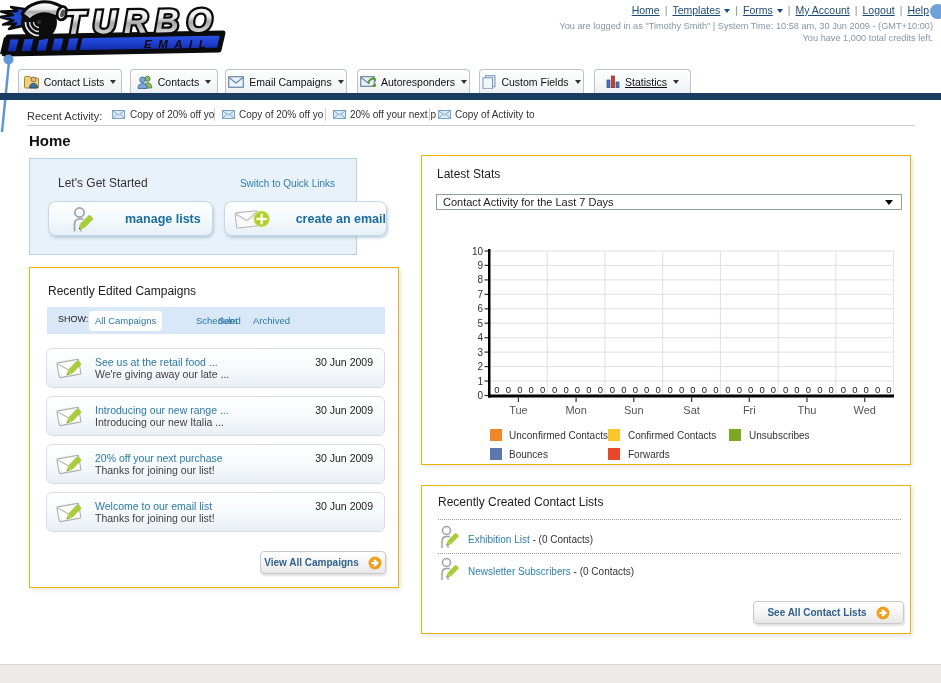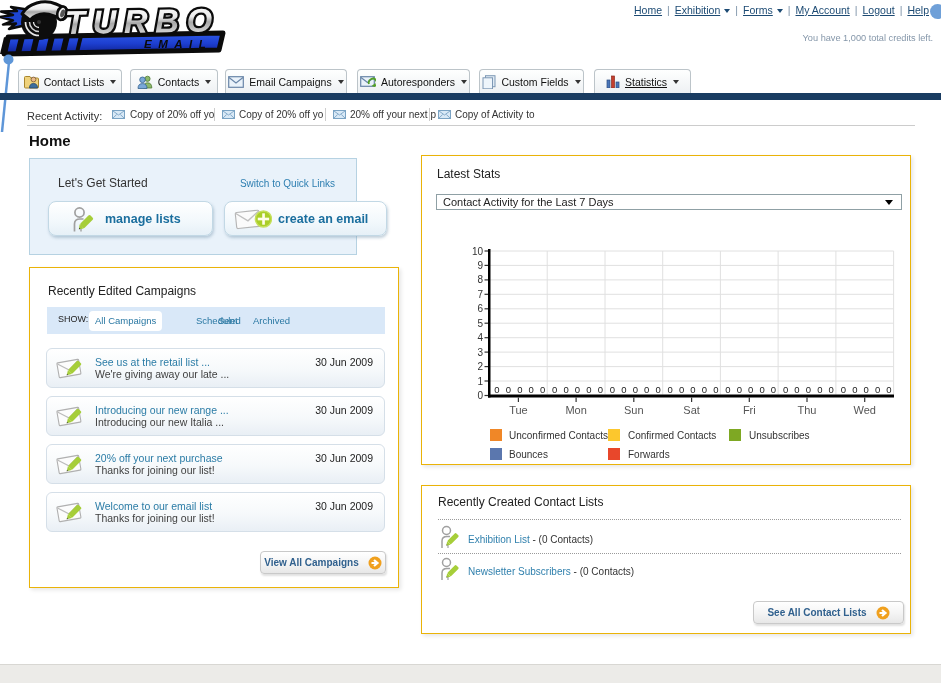--- a/index.html
+++ b/index.html
@@ -24,21 +24,21 @@
 #recentline{position:absolute;left:27px;top:125px;width:888px;height:1px;background:#ccc;}
 .ritem{position:absolute;top:109px;font-size:10px;color:#333;white-space:nowrap;}
 .rsep{position:absolute;top:108px;width:1px;height:13px;background:#ccc;}
 .env{position:absolute;top:110px;width:13px;height:9px;}
 
 #homeh{position:absolute;left:29px;top:132px;font-size:15px;font-weight:bold;color:#111;}
 
 #box1{position:absolute;left:29px;top:158px;width:328px;height:97px;background:#e9f2fa;border:1px solid #b6d2e2;box-sizing:border-box;}
 #lgs{position:absolute;left:28px;top:17px;font-size:12px;color:#333;}
 #switchq{position:absolute;right:21px;top:19px;font-size:10px;color:#2e7fb1;text-decoration:none;}
-.bigbtn{position:absolute;top:42px;height:35px;background:linear-gradient(#ffffff,#f2f8fc 60%,#e6f0f7);border:1px solid #c2d8e5;border-radius:8px;box-shadow:1px 2px 3px rgba(120,150,175,.45);box-sizing:border-box;display:flex;align-items:center;}
+.bigbtn{position:absolute;top:42px;height:35px;background:linear-gradient(#ffffff,#f2f8fc 60%,#e6f0f7);border:1px solid #c2d8e5;border-radius:8px;box-shadow:1px 2px 3px rgba(120,150,175,.45);box-sizing:border-box;display:flex;align-items:center;gap:20px;}
 .bigbtn .txt{font-size:12.5px;font-weight:bold;color:#1a6e9e;white-space:nowrap;}
 
 .panel{position:absolute;background:#fff;border:1px solid #eab308;box-shadow:2px 2px 4px rgba(0,0,0,.10);box-sizing:border-box;}
 #panel2{left:29px;top:267px;width:370px;height:321px;}
 #panel1{left:421px;top:155px;width:490px;height:310px;}
 #panel3{left:421px;top:485px;width:490px;height:149px;}
 .ptitle{position:absolute;font-size:12px;color:#222;}
 
 #showbar{position:absolute;left:17px;top:39px;width:338px;height:27px;background:#d9e8f8;}
 #showbar .lbl{position:absolute;left:11px;top:7px;font-size:9px;color:#222;}
@@ -111,23 +111,24 @@
 
   <text x="67" y="34" font-family="Liberation Sans" font-size="33" font-weight="bold" font-style="italic" fill="url(#chrome)" stroke="#0b0b0b" stroke-width="4.6" paint-order="stroke" letter-spacing="7.5" transform="rotate(-1 67 34)">TURBO</text>
 
   <circle cx="10.5" cy="59.5" r="5" fill="#5e96d8"></circle>
 </svg>
 <svg class="abs" style="left:0;top:60px" width="14" height="76" viewBox="0 0 14 76">
   <line x1="9" y1="2" x2="2" y2="72" stroke="#5e96d8" stroke-width="2.5"></line>
 </svg>
 
 <div id="topnav">
-  <a href="#">Home</a><span class="sep">|</span><a href="#">Exhibition</a><span class="dna"></span><span class="sep">|</span><a href="#">Forms</a><span class="dna"></span><span class="sep">|</span><a href="#">My Account</a><span class="sep">|</span><a href="#">Logout</a><span class="sep">|</span><a href="#">Help</a>
+  <a href="#">Home</a><span class="sep">|</span><a href="#">Templates</a><span class="dna"></span><span class="sep">|</span><a href="#">Forms</a><span class="dna"></span><span class="sep">|</span><a href="#">My Account</a><span class="sep">|</span><a href="#">Logout</a><span class="sep">|</span><a href="#">Help</a>
 </div>
 <div id="bluedot"></div>
+<div id="sub1">You are logged in as "Timothy Smith" | System Time: 10:58 am, 30 Jun 2009 - (GMT+10:00)</div>
 <div id="sub2">You have 1,000 total credits left.</div>
 
 <div class="tab" style="left:18px;width:104px;">
   <svg width="15" height="14" viewBox="0 0 15 14">
         <rect x="0.5" y="3" width="14" height="10" rx="1" fill="#efd27c" stroke="#a8862e" stroke-width="1"></rect>
         <path d="M0.5,5 L0.5,2.5 A1 1 0 0 1 1.5,1.5 L6,1.5 L7.5,3.5" fill="#efd27c" stroke="#a8862e" stroke-width="1"></path>
         <circle cx="9.5" cy="4.5" r="2.4" fill="#e8b88a" stroke="#7a5a34" stroke-width="0.8"></circle>
         <path d="M5.5,13 Q5.5,8.5 9.5,8.5 Q13.5,8.5 13.5,13 Z" fill="#3c6e9e" stroke="#27496b" stroke-width="0.8"></path>
       </svg>
   Contact Lists<span class="dna"></span>
@@ -248,21 +249,21 @@
       <g transform="rotate(-10 13 13)">
             <rect x="2" y="5" width="22" height="15" rx="1" fill="#fcfcfc" stroke="#b0b0b0" stroke-width="1.1"></rect>
             <path d="M2.5,6 L13,14 L23.5,6" fill="none" stroke="#bbbbbb" stroke-width="1.2"></path>
           </g>
       <g transform="rotate(45 16 14)">
             <rect x="13.2" y="3" width="5.6" height="14" rx="1.2" fill="#a6ce39"></rect>
             <polygon points="13.2,17 18.8,17 16,21.5" fill="#a6ce39"></polygon>
             <polygon points="15.2,20.2 16,21.5 16.8,20.2" fill="#444"></polygon>
           </g>
     </svg>
-    <span class="t1">See us at the retail list ...</span>
+    <span class="t1">See us at the retail food ...</span>
     <span class="t2">We're giving away our late ...</span>
     <span class="dt">30 Jun 2009</span>
   </div>
   <div class="crow" style="top:128px;">
     <svg style="position:absolute;left:9px;top:7px;" width="30" height="25" viewBox="0 0 30 25">
       <g transform="rotate(-10 13 13)">
             <rect x="2" y="5" width="22" height="15" rx="1" fill="#fcfcfc" stroke="#b0b0b0" stroke-width="1.1"></rect>
             <path d="M2.5,6 L13,14 L23.5,6" fill="none" stroke="#bbbbbb" stroke-width="1.2"></path>
           </g>
       <g transform="rotate(45 16 14)">

